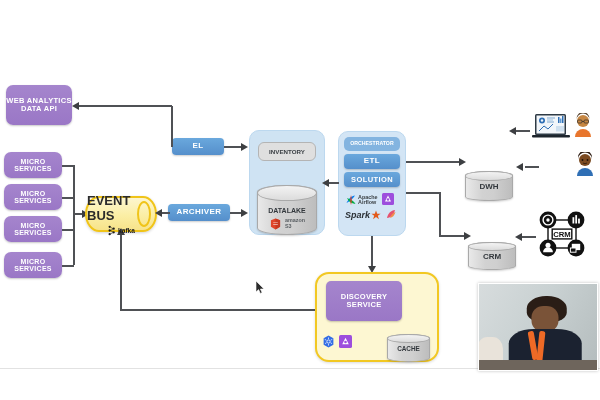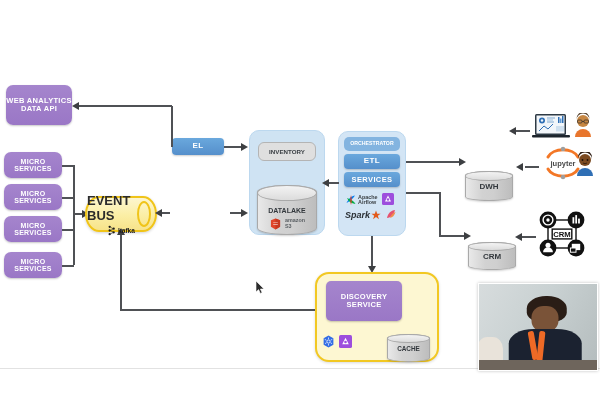--- a/index.html
+++ b/index.html
@@ -136,20 +136,23 @@
         <circle cx="18" cy="20" r="3.1" fill="#1a1a1a"></circle>
         <path d="M9 6 L16 10 M9 15 L16 11 M9 15 L16 19 M9 24 L16 21" stroke="#1a1a1a" stroke-width="1.6" fill="none"></path>
       </svg>
       <span style="font-size:6.6px;font-weight:bold;color:#1a1a1a;">kafka</span>
     </div>
   </div>
 
   <div class="node blue" style="left:172px;top:138px;width:52px;height:17px;font-size:8px;">
     <span>EL</span>
   </div>
+  <div class="node blue" style="left:168px;top:204px;width:62px;height:17px;font-size:8px;">
+    <span>ARCHIVER</span>
+  </div>
 
   <div class="ln v" style="left:171px;top:106px;height:41px;"></div>
   <div class="ln h" style="left:79px;top:105px;width:93px;"></div>
   <div class="arw l" style="left:72px;top:102px;"></div>
 
   <div class="ln h" style="left:160px;top:212px;width:10px;"></div>
   <div class="arw l" style="left:155px;top:209px;"></div>
 
   <div class="ln h" style="left:224px;top:146px;width:18px;"></div>
   <div class="arw r" style="left:241px;top:143px;"></div>
@@ -174,21 +177,21 @@
   </div>
 
   <div class="panel lite" style="left:338px;top:131px;width:68px;height:105px;"></div>
   <div class="node blue-soft" style="left:344px;top:137px;width:56px;height:14px;font-size:5.2px;">
     <span>ORCHESTRATOR</span>
   </div>
   <div class="node blue" style="left:344px;top:154px;width:56px;height:15px;font-size:8px;">
     <span>ETL</span>
   </div>
   <div class="node blue" style="left:344px;top:172px;width:56px;height:15px;font-size:7.5px;">
-    <span>SERVICES</span>
+    <span>SOLUTION</span>
   </div>
 
   <div class="logorow" style="left:345px;top:191px;gap:5px;">
     <span style="display:flex;align-items:center;gap:1px;">
       <svg width="12" height="12" viewBox="0 0 24 24" aria-hidden="true">
         <path d="M3 18 C8 8 13 4 20 3 C16 9 10 14 3 18 Z" fill="#017cee"></path>
         <path d="M21 20 C12 19 7 15 4 8 C12 11 18 14 21 20 Z" fill="#00ad46"></path>
         <path d="M12 2 C14 9 14 16 12 22 C10 16 10 9 12 2 Z" fill="#e43921" opacity=".9"></path>
       </svg>
       <span class="tiny" style="color:#3c4246;font-weight:bold;line-height:1;">Apache<br>Airflow</span>
@@ -267,29 +270,20 @@
     <svg width="22" height="24" viewBox="0 0 44 48" aria-hidden="true">
       <circle cx="22" cy="16" r="12" fill="#c68642"></circle>
       <path d="M9 14 a13 13 0 0 1 26 0 v-3 a13 13 0 0 0 -26 0 z" fill="#5a4632"></path>
       <rect x="11" y="14" width="9" height="6" rx="2" fill="none" stroke="#2b2b2b" stroke-width="1.4"></rect>
       <rect x="24" y="14" width="9" height="6" rx="2" fill="none" stroke="#2b2b2b" stroke-width="1.4"></rect>
       <path d="M20 17h4" stroke="#2b2b2b" stroke-width="1.4"></path>
       <path d="M6 48 a16 16 0 0 1 32 0 z" fill="#e8762d"></path>
     </svg>
   </div>
 
-  <div style="position:absolute;left:543px;top:146px;width:40px;height:34px;">
-    <svg width="40" height="34" viewBox="0 0 80 68" aria-hidden="true">
-      <path d="M10 22 a32 22 0 0 1 60 0" stroke="#f37726" stroke-width="6" fill="none" stroke-linecap="round"></path>
-      <path d="M10 46 a32 22 0 0 0 60 0" stroke="#f37726" stroke-width="6" fill="none" stroke-linecap="round"></path>
-      <circle cx="40" cy="6" r="4.5" fill="#9e9e9e"></circle>
-      <circle cx="40" cy="62" r="4.5" fill="#9e9e9e"></circle>
-      <text x="40" y="40" font-size="15" font-family="Liberation Sans, sans-serif" fill="#4b4b4b" text-anchor="middle" font-weight="bold">jupyter</text>
-    </svg>
-  </div>
   <div class="av" style="left:574px;top:152px;width:22px;height:24px;">
     <svg width="22" height="24" viewBox="0 0 44 48" aria-hidden="true">
       <circle cx="22" cy="16" r="12" fill="#7b4a21"></circle>
       <path d="M8 15 a14 14 0 0 1 28 0 v-4 a14 14 0 0 0 -28 0 z" fill="#2b1a10"></path>
       <circle cx="17" cy="16" r="1.8" fill="#1a1008"></circle>
       <circle cx="27" cy="16" r="1.8" fill="#1a1008"></circle>
       <path d="M18 22 q4 3 8 0" stroke="#1a1008" stroke-width="1.4" fill="none"></path>
       <path d="M6 48 a16 16 0 0 1 32 0 z" fill="#2f6fb5"></path>
     </svg>
   </div>

